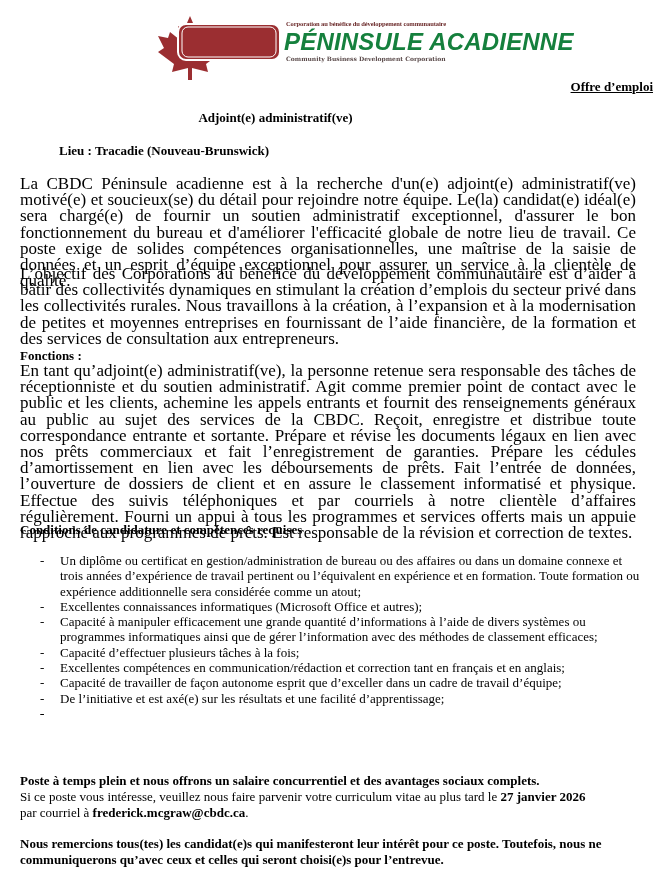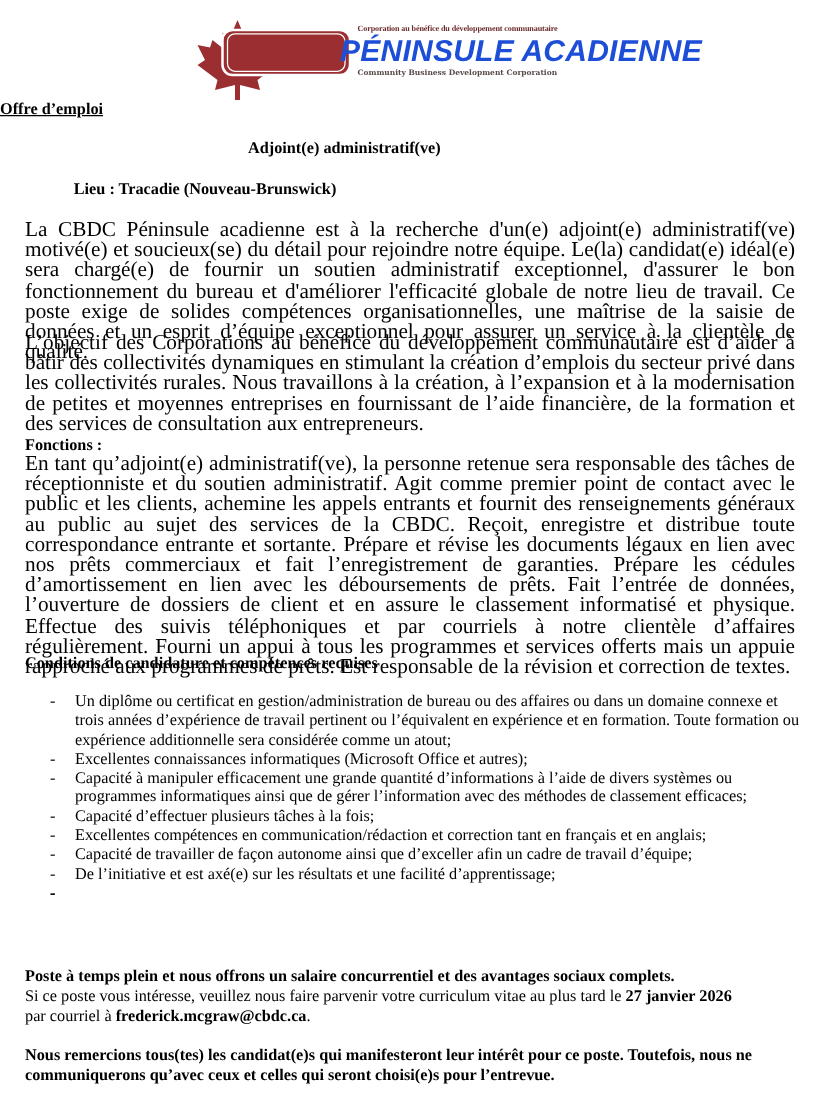--- a/index.html
+++ b/index.html
@@ -5,28 +5,28 @@
   html, body { margin: 0; padding: 0; background: #ffffff; }
   body { width: 653px; height: 882px; overflow: hidden; position: relative;
          font-family: "Liberation Serif", "DejaVu Serif", serif; color: #000; }
   .page { position: absolute; left: 0; top: 0; width: 653px; height: 882px; }
 
   
   .logo { position: absolute; left: 152px; top: 14px; width: 360px; height: 66px; }
   .logo svg { position: absolute; left: 0; top: 0; }
   .logo .top-line { position: absolute; left: 134px; top: 6px; font-family: Liberation Serif, serif;
         font-size: 6.5px; font-weight: bold; color: #6b2a2a; white-space: nowrap; letter-spacing: -0.1px; }
-  .logo .main-name { position: absolute; left: 120px; top: 14px; font-family: "Liberation Sans", sans-serif;
-        font-size: 24px; font-weight: bold; font-style: italic; color: #1d4ed8; white-space: nowrap; letter-spacing: 0.2px; }
+  .logo .main-name { position: absolute; left: 132px; top: 14px; font-family: "Liberation Sans", sans-serif;
+        font-size: 24px; font-weight: bold; font-style: italic; color: #15803d; white-space: nowrap; letter-spacing: 0.2px; }
   .logo .bottom-line { position: absolute; left: 134px; top: 41px; font-family: "DejaVu Serif", serif;
         font-size: 6px; font-weight: bold; color: #5a4a4a; white-space: nowrap; }
   .logo .cbdc-text { position: absolute; left: 40px; top: 13px; font-family: "Liberation Serif", serif;
         font-size: 30px; font-weight: bold; font-style: italic; color: #ffffff; letter-spacing: -0.5px; margin-top: 43px; }
 
-  .title { position: absolute; left: 0; width: 653px; top: 79px; text-align: left;
+  .title { position: absolute; left: 0; width: 653px; top: 79px; text-align: right;
            font-size: 13px; font-weight: bold; text-decoration: underline; }
   .subtitle { position: absolute; left: 0; width: 551px; top: 110px; text-align: center;
            font-size: 13px; font-weight: bold; }
   .loc { position: absolute; left: 20px; top: 143px; font-size: 13px; font-weight: bold; margin-left: 39px; }
 
   .para { position: absolute; left: 20px; width: 616px; font-size: 17px; line-height: 16.2px;
           text-align: justify; margin: 0; }
   .p1 { top: 176px; }
   .p2 { top: 266px; }
   .fn-head { position: absolute; left: 20px; top: 348px; font-size: 13px; font-weight: bold; }
@@ -74,21 +74,21 @@
   <p class="para p3">En tant qu’adjoint(e) administratif(ve), la personne retenue sera responsable des tâches de réceptionniste et du soutien administratif. Agit comme premier point de contact avec le public et les clients, achemine les appels entrants et fournit des renseignements généraux au public au sujet des services de la CBDC. Reçoit, enregistre et distribue toute correspondance entrante et sortante. Prépare et révise les documents légaux en lien avec nos prêts commerciaux et fait l’enregistrement de garanties. Prépare les cédules d’amortissement en lien avec les déboursements de prêts. Fait l’entrée de données, l’ouverture de dossiers de client et en assure le classement informatisé et physique. Effectue des suivis téléphoniques et par courriels à notre clientèle d’affaires régulièrement. Fourni un appui à tous les programmes et services offerts mais un appuie rapproché aux programmes de prêts.  Est responsable de la révision et correction de textes.</p>
 
   <div class="cond-head">Conditions de candidature et compétences requises</div>
 
   <ul class="reqs">
     <li><span class="dash">-</span><span>Un diplôme ou certificat en gestion/administration de bureau ou des affaires ou dans un domaine connexe et trois années d’expérience de travail pertinent ou l’équivalent en expérience et en formation. Toute formation ou expérience additionnelle sera considérée comme un atout;</span></li>
     <li><span class="dash">-</span><span>Excellentes connaissances informatiques (Microsoft Office et autres);</span></li>
     <li><span class="dash">-</span><span>Capacité à manipuler efficacement une grande quantité d’informations à l’aide de divers systèmes ou programmes informatiques ainsi que de gérer l’information avec des méthodes de classement efficaces;</span></li>
     <li><span class="dash">-</span><span>Capacité d’effectuer plusieurs tâches à la fois;</span></li>
     <li><span class="dash">-</span><span>Excellentes compétences en communication/rédaction et correction tant en français et en anglais;</span></li>
-    <li><span class="dash">-</span><span>Capacité de travailler de façon autonome ainsi que d’exceller afin un cadre de travail d’équipe;</span></li>
+    <li><span class="dash">-</span><span>Capacité de travailler de façon autonome esprit que d’exceller dans un cadre de travail d’équipe;</span></li>
     <li><span class="dash">-</span><span>De l’initiative et est axé(e) sur les résultats et une facilité d’apprentissage;</span></li>
     <li><span class="dash">-</span></li>
     <li><span class="dash">-</span></li>
   </ul>
 
   <div class="closing c1">
     <b>Poste à temps plein et nous offrons un salaire concurrentiel et des avantages sociaux complets.</b><br>
     <span>Si ce poste vous intéresse, veuillez nous faire parvenir votre curriculum vitae au plus tard le </span><b>27 janvier 2026</b><br>
     <span>par courriel à </span><b>frederick.mcgraw@cbdc.ca</b><span>.</span>
   </div>

